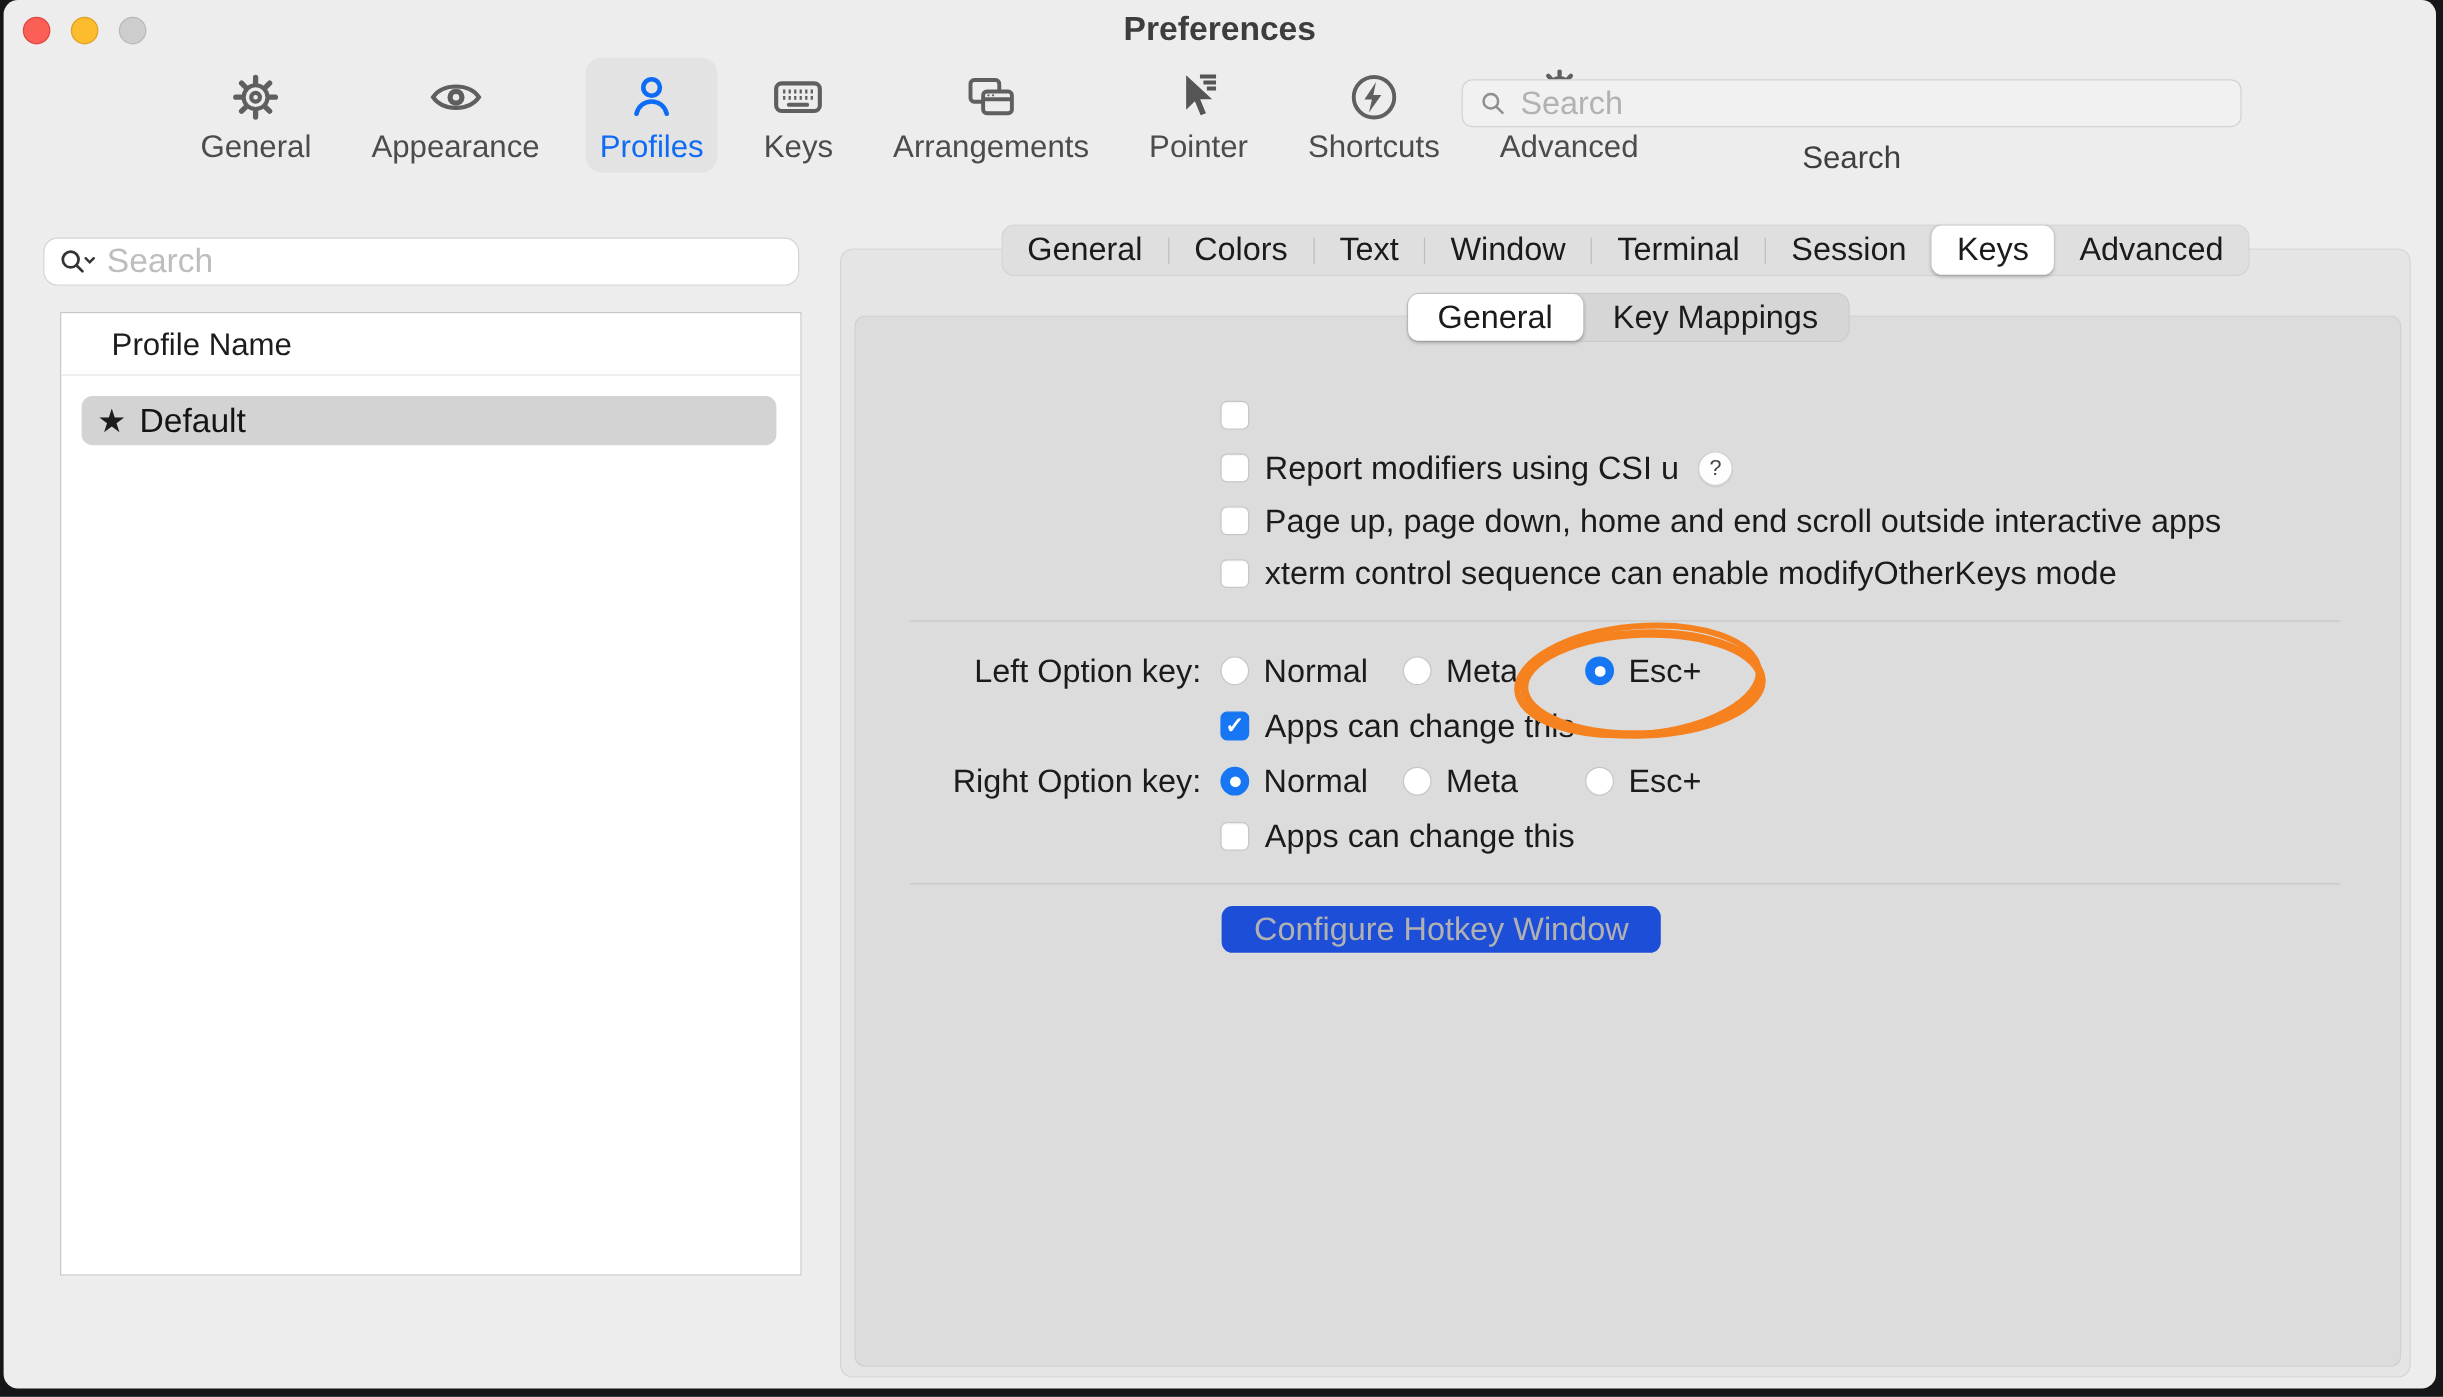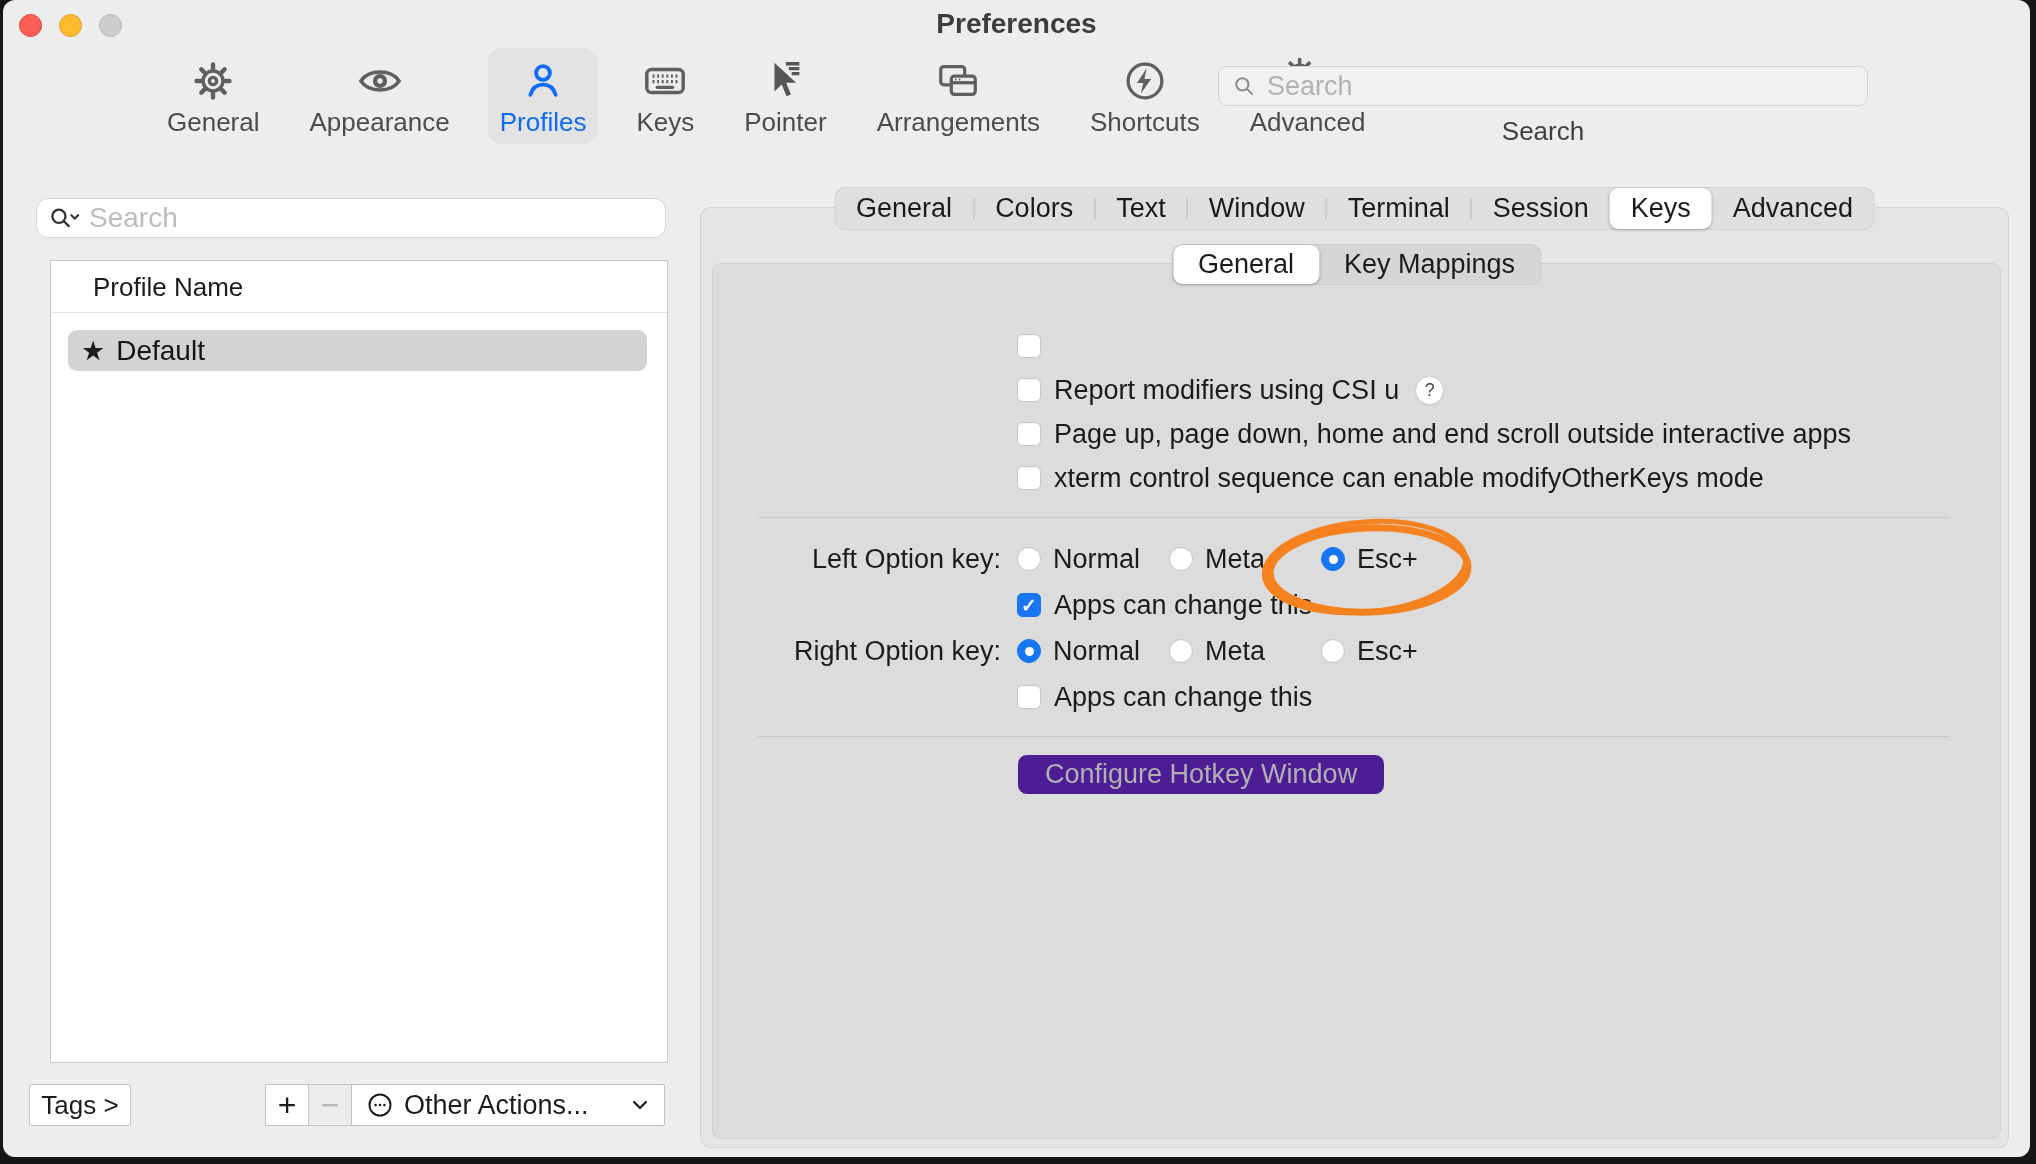--- a/index.html
+++ b/index.html
@@ -108,21 +108,21 @@
   .radio.on { background:#1676f3; border-color:#1676f3; }
   .radio.on::after { content:""; position:absolute; left:50%; top:50%; width:9px; height:9px;
                      margin:-4.5px 0 0 -4.5px; border-radius:50%; background:#fff; }
   .rlabel { font-size:27px; color:#1b1b1b; margin-left:12px; white-space:nowrap; }
 
   .esc-wrap { position:relative; display:flex; align-items:center; }
   .annot { position:absolute; left:-70px; top:-32px; pointer-events:none; z-index:5; }
 
   .config-row { margin-top:8px; padding-left:304px; }
   .config-btn { display:inline-block; height:41px; line-height:39px; padding:0 27px;
-                background:#4c1d95; border:1px solid #dedede; border-radius:10px;
+                background:#1d4ed8; border:1px solid #dedede; border-radius:10px;
                 font-size:27px; color:#b1b1b1; }
 
   svg { display:block; }
 </style>
 </head>
 <body>
 
 <div class="window">
 
   <div class="titlebar">
@@ -167,41 +167,41 @@
       </div>
       <div class="tb-item">
         <span class="ticon">
           <svg width="50" height="46" viewBox="0 0 24 24" fill="none" stroke="#5f5f5f">
             <rect x="2.5" y="6" width="19" height="12" rx="2.4" stroke-width="1.8"></rect>
             <path d="M5.5 9.5h13M5.5 12.3h13" stroke-width="1.7" stroke-dasharray="1 1.4"></path>
             <path d="M8 15.3h8" stroke-width="1.7" stroke-linecap="round"></path>
           </svg>
           </span>
         <span class="tlabel">Keys</span>
-      </div>
-      <div class="tb-item">
-        <span class="ticon">
-          <svg width="46" height="46" viewBox="0 0 24 24" fill="#555" stroke="none">
-            <path d="M6.5 2.5v15l3.8-3.7 2.5 6.1 2.3-.9-2.5-6.1h5.2z"></path>
-            <path d="M12.5 3h7M14 5.6h5.5M15.5 8.2h4" stroke="#555" stroke-width="1.7" fill="none"></path>
-          </svg>
-          </span>
-        <span class="tlabel">Pointer</span>
       </div>
       <div class="tb-item">
         <span class="ticon">
           <svg width="48" height="46" viewBox="0 0 24 24" fill="none" stroke="#5f5f5f" stroke-width="1.7">
             <rect x="3" y="4.5" width="12.5" height="9.5" rx="1.6"></rect>
             <rect x="8.5" y="9.5" width="12.5" height="9.5" rx="1.6" fill="#ededed"></rect>
             <path d="M8.5 12.9h12.5"></path>
             <circle cx="10.8" cy="11.2" r="0.5" fill="#5f5f5f" stroke="none"></circle>
             <circle cx="12.8" cy="11.2" r="0.5" fill="#5f5f5f" stroke="none"></circle>
           </svg>
           </span>
         <span class="tlabel">Arrangements</span>
+      </div>
+      <div class="tb-item">
+        <span class="ticon">
+          <svg width="46" height="46" viewBox="0 0 24 24" fill="#555" stroke="none">
+            <path d="M6.5 2.5v15l3.8-3.7 2.5 6.1 2.3-.9-2.5-6.1h5.2z"></path>
+            <path d="M12.5 3h7M14 5.6h5.5M15.5 8.2h4" stroke="#555" stroke-width="1.7" fill="none"></path>
+          </svg>
+          </span>
+        <span class="tlabel">Pointer</span>
       </div>
       <div class="tb-item">
         <span class="ticon">
           <svg width="46" height="46" viewBox="0 0 24 24" fill="none" stroke="#5f5f5f">
             <circle cx="12" cy="12" r="8.8" stroke-width="1.7"></circle>
             <path d="M12.9 5.4 7.8 13h3.3l-1.3 5.6 5.4-7.6h-3.5z" fill="#5f5f5f" stroke="none"></path>
           </svg>
           </span>
         <span class="tlabel">Shortcuts</span>
       </div>
@@ -248,41 +248,20 @@
   </div>
 
   <div class="list-box">
     <div class="list-header">Profile Name</div>
     <div class="profile-row">
       <span class="star">★</span>
       <span class="pname">Default</span>
     </div>
   </div>
 
-  <div class="bottom-bar">
-    <div class="btn tags-btn">Tags &gt;</div>
-    <div class="btn plus-btn">+</div>
-    <div class="btn minus-btn">−</div>
-    <div class="btn other-btn">
-      <span>
-        <svg width="28" height="28" viewBox="0 0 24 24" fill="none" stroke="#1c1c1c" stroke-width="1.7">
-          <circle cx="12" cy="12" r="9"></circle>
-          <circle cx="8.2" cy="12" r="1.1" fill="#1c1c1c" stroke="none"></circle>
-          <circle cx="12" cy="12" r="1.1" fill="#1c1c1c" stroke="none"></circle>
-          <circle cx="15.8" cy="12" r="1.1" fill="#1c1c1c" stroke="none"></circle>
-        </svg>
-        </span>
-      <span class="olabel">Other Actions...</span>
-      <span>
-        <svg width="20" height="14" viewBox="0 0 20 14" fill="none" stroke="#1c1c1c" stroke-width="2.2" stroke-linecap="round">
-          <path d="M4 4l6 6 6-6"></path>
-        </svg>
-        </span>
-    </div>
-  </div>
 
   <div class="tabview">
 
     <div class="seg-bar tabs-bar">
       <div class="seg">General</div>
       <div class="seg-sep"></div>
       <div class="seg">Colors</div>
       <div class="seg-sep"></div>
       <div class="seg">Text</div>
       <div class="seg-sep"></div>

